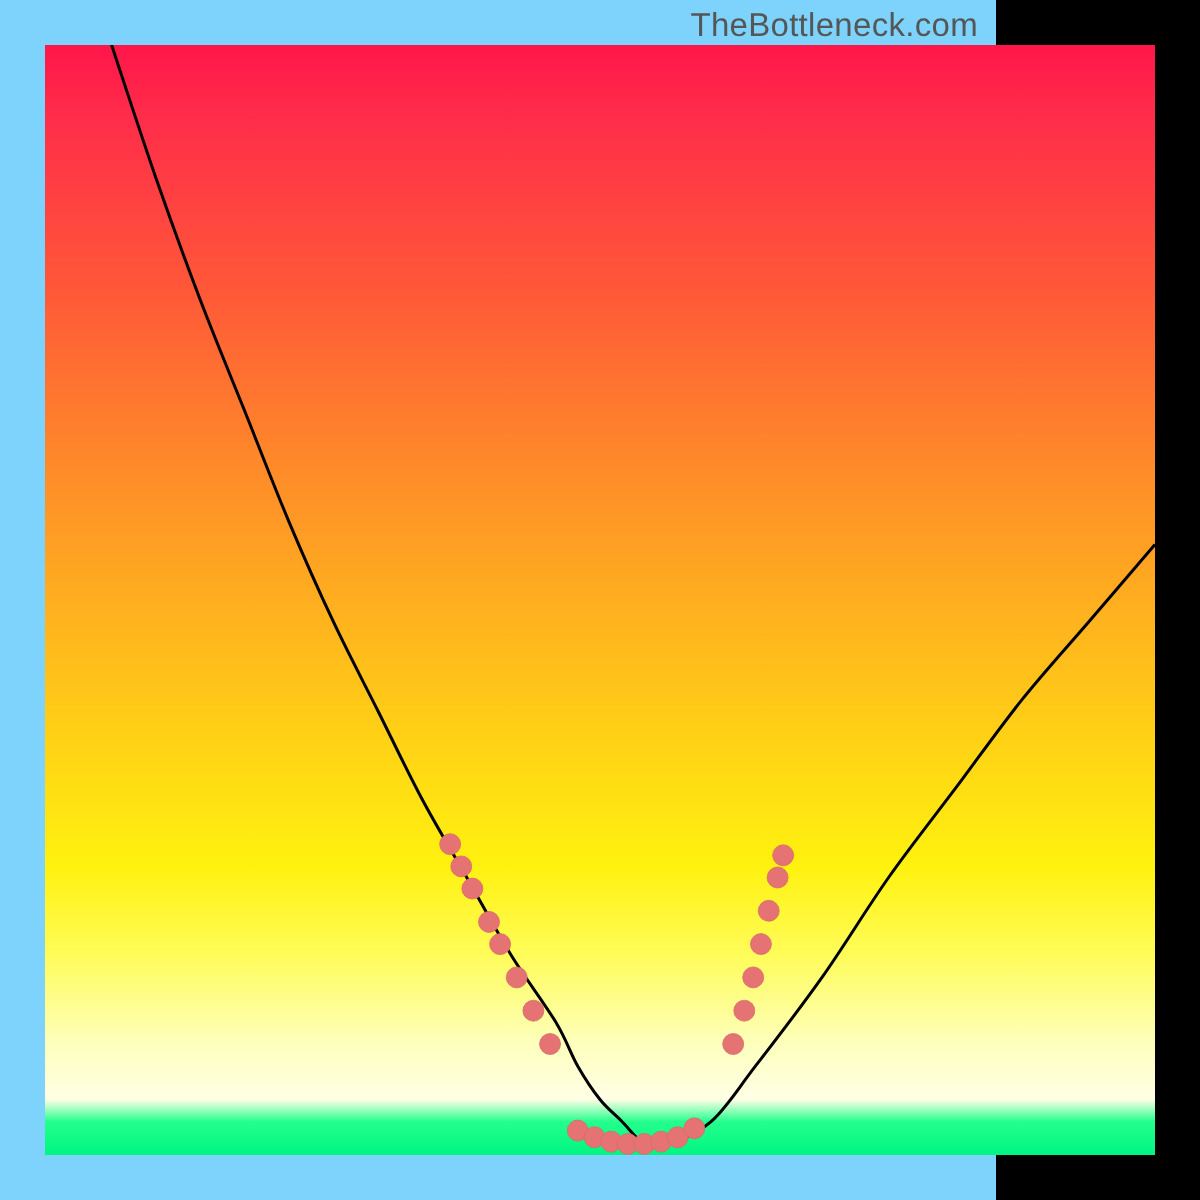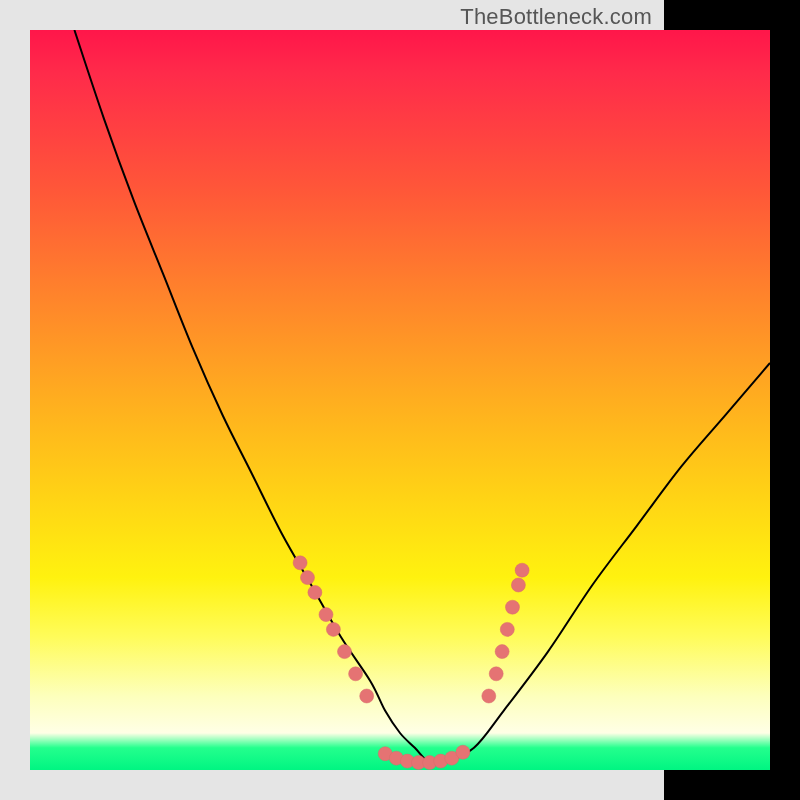--- a/index.html
+++ b/index.html
@@ -10,21 +10,21 @@
     overflow: hidden;
     background: #000;
     font-family: Arial, Helvetica, sans-serif;
   }
   .frame {
     position: absolute;
     top: 0;
     left: 0;
     width: 664px;
     height: 800px;
-    background: #e5e5e5;
+    background: #7dd3fc;
   }
   .plot-area {
     position: absolute;
     top: 30px;
     left: 30px;
     width: 740px;
     height: 740px;
     
     background: linear-gradient(to bottom,
       #ff164a 0%,

